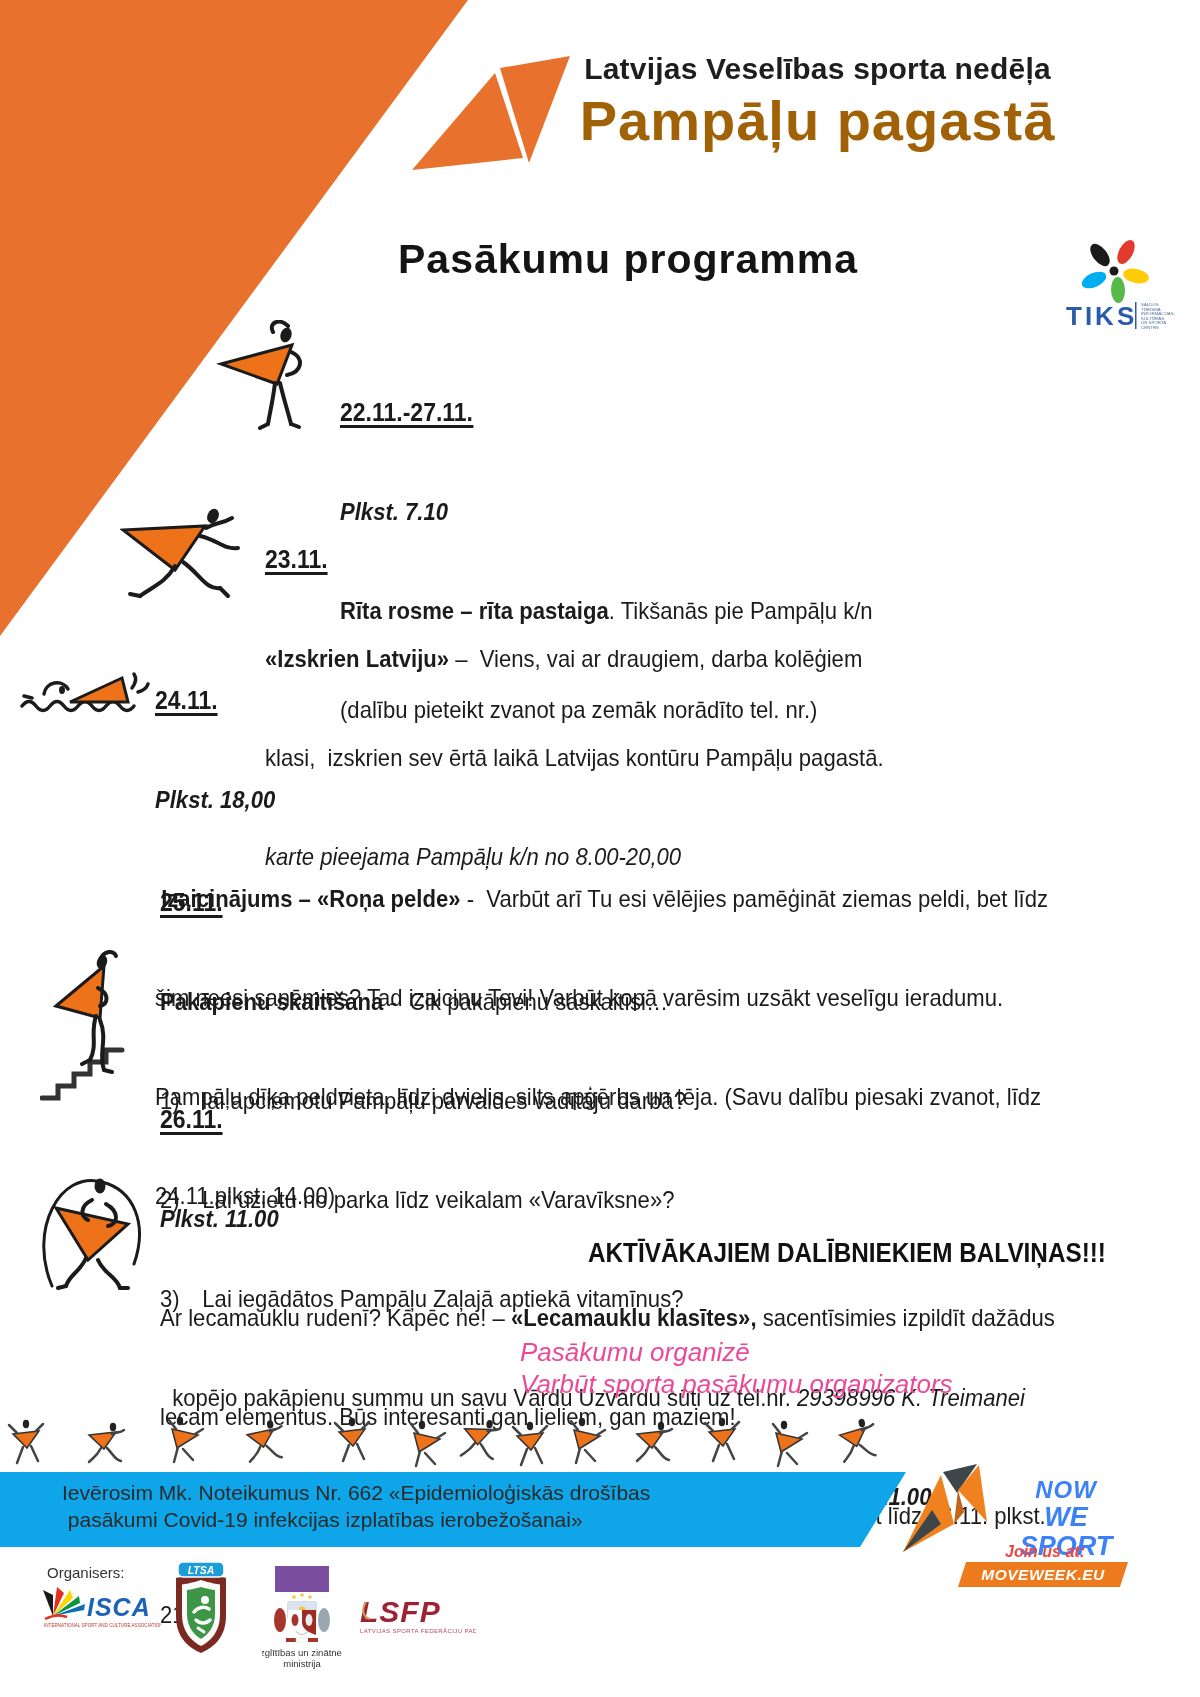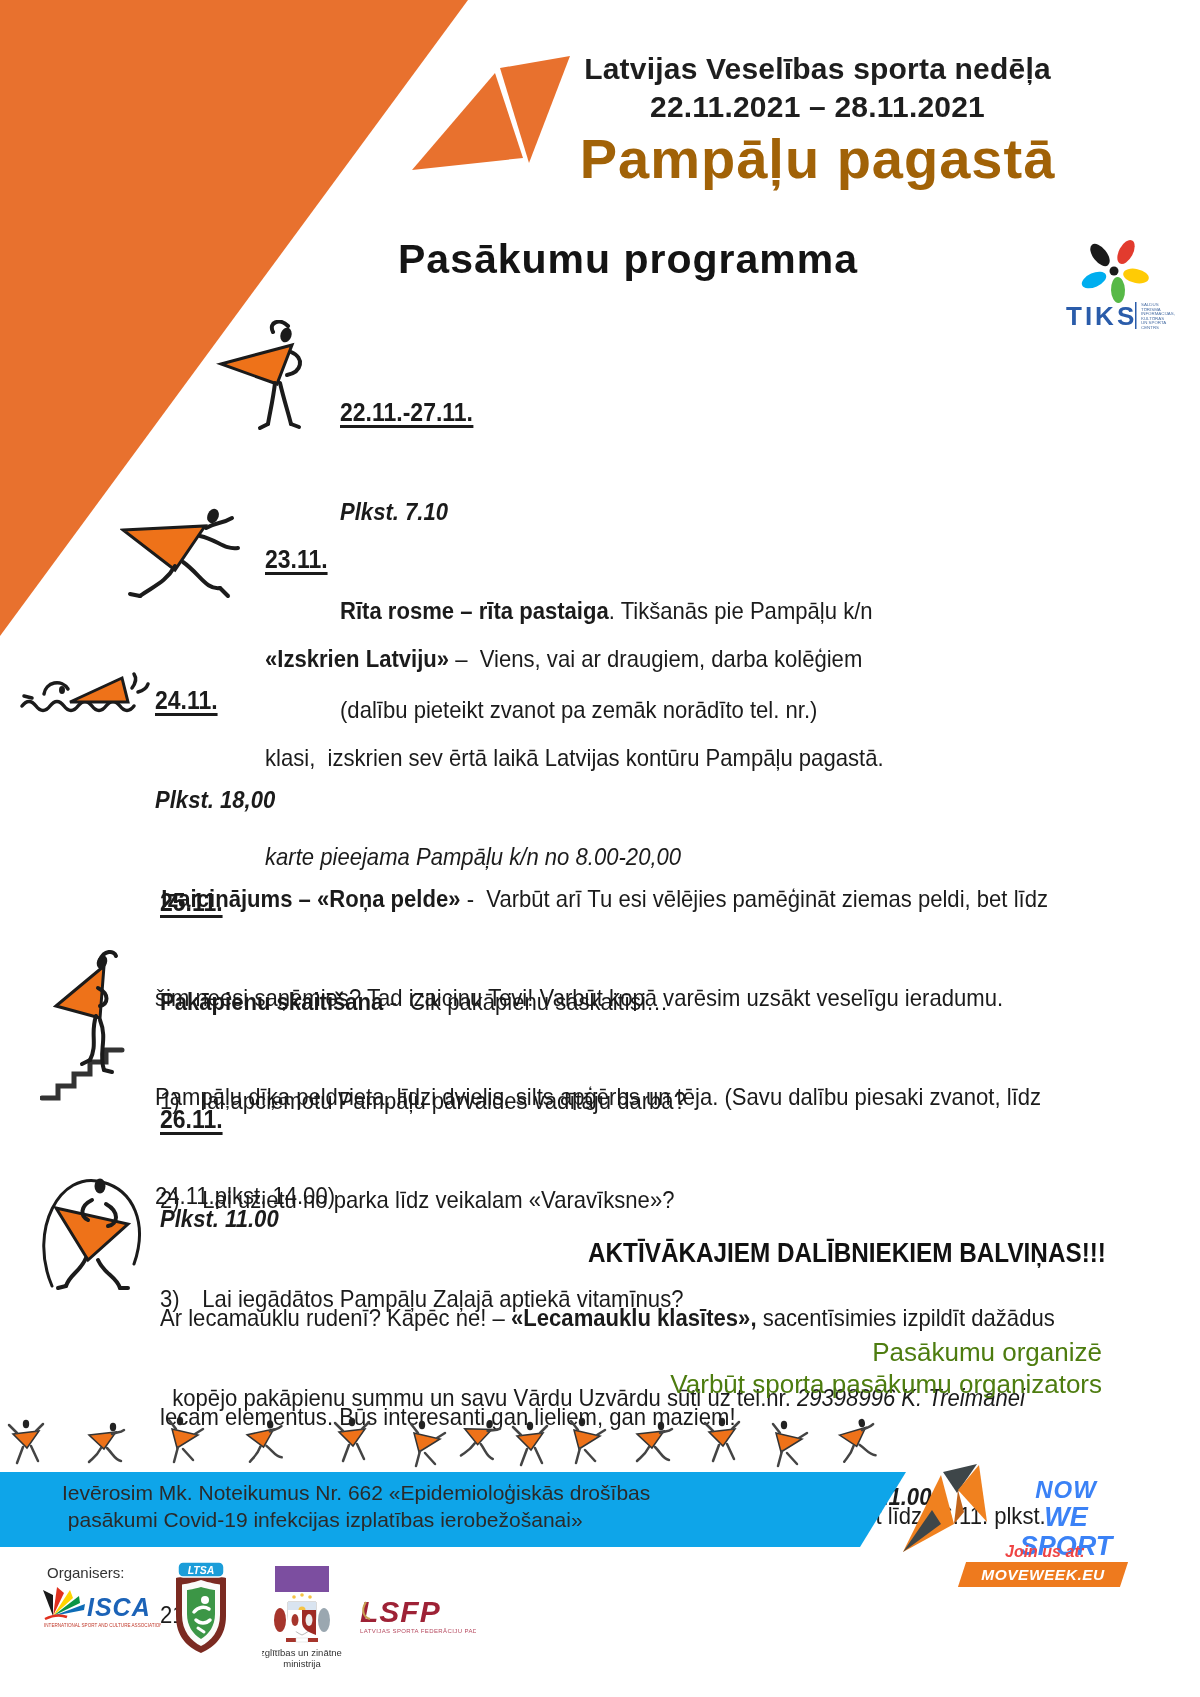--- a/index.html
+++ b/index.html
@@ -15,22 +15,22 @@
   .ev{white-space:pre;font-size:24px;line-height:33px;transform:scaleX(.92);transform-origin:0 0;color:#1b1b1b;}
   .ev-date{font-weight:bold;font-size:25px;}
   .ud{border-bottom:3px solid #1b1b1b;display:inline-block;line-height:26px;}
   .ev-time{font-weight:bold;font-style:italic;}
   .b{font-weight:bold;}
   .i{font-style:italic;}
   .bi{font-weight:bold;font-style:italic;}
   .num{display:inline-block;width:46px;}
   .prize{left:588px;top:1238px;font-size:27px;font-weight:bold;white-space:pre;
          transform:scaleX(.9);transform-origin:0 0;color:#111;}
-  .org{left:520px;top:1336px;width:582px;text-align:right;
-       font-size:26px;line-height:32px;color:#4d7c0f;}
+  .org{left:520px;top:1336px;width:582px;font-style:italic;
+       font-size:26px;line-height:32px;color:#ec4899;}
   .covid-bar{left:0;top:1472px;width:906px;height:75px;background:#0ea5e9;
        clip-path:polygon(0 0,100% 0,calc(100% - 46px) 100%,0 100%);}
   .covid-l{position:absolute;left:62px;font-size:21px;color:#2a2a2a;white-space:pre;}
   .nwm-text{left:996px;top:1477px;width:140px;text-align:center;color:#3b82f6;
        font-style:italic;font-weight:bold;}
   .nwm-l1{font-size:24px;line-height:26px;letter-spacing:1px;}
   .nwm-l2{font-size:27px;line-height:29px;}
   .join{left:983px;top:1543px;width:124px;text-align:center;font-size:16px;
        font-weight:bold;font-style:italic;color:#ef4444;}
   .mw-bar{left:962px;top:1562px;width:162px;height:25px;background:#EE7A1E;transform:skewX(-18deg);}
@@ -45,21 +45,20 @@
 
   <div class="abs orange-corner"></div>
 
   <svg class="abs" style="left:402px;top:46px" width="168" height="126" viewBox="0 0 168 126">
     <polygon points="10,124 93,27 121,112" fill="#E8712E"></polygon>
     <polygon points="98,22 168,10 127,117" fill="#E8712E"></polygon>
   </svg>
 
   <div class="abs hdr-text">
     <div class="hdr-l1">Latvijas Veselības sporta nedēļa</div>
-    <div class="hdr-l2">22.11.2021 – 28.11.2021</div>
     <div class="hdr-l3">Pampāļu pagastā</div>
   </div>
 
   <div class="abs prog-title">Pasākumu programma</div>
 
   <svg class="abs" style="left:1058px;top:240px" width="134" height="98" viewBox="0 0 134 98">
     <ellipse cx="42" cy="15" rx="7" ry="13" transform="rotate(-38 42 15)" fill="#1A1A1A"></ellipse>
     <ellipse cx="68" cy="12" rx="7" ry="13" transform="rotate(28 68 12)" fill="#E23B2E"></ellipse>
     <ellipse cx="78" cy="36" rx="7" ry="13" transform="rotate(102 78 36)" fill="#FFCB05"></ellipse>
     <ellipse cx="60" cy="50" rx="7" ry="13" transform="rotate(178 60 50)" fill="#57B947"></ellipse>

